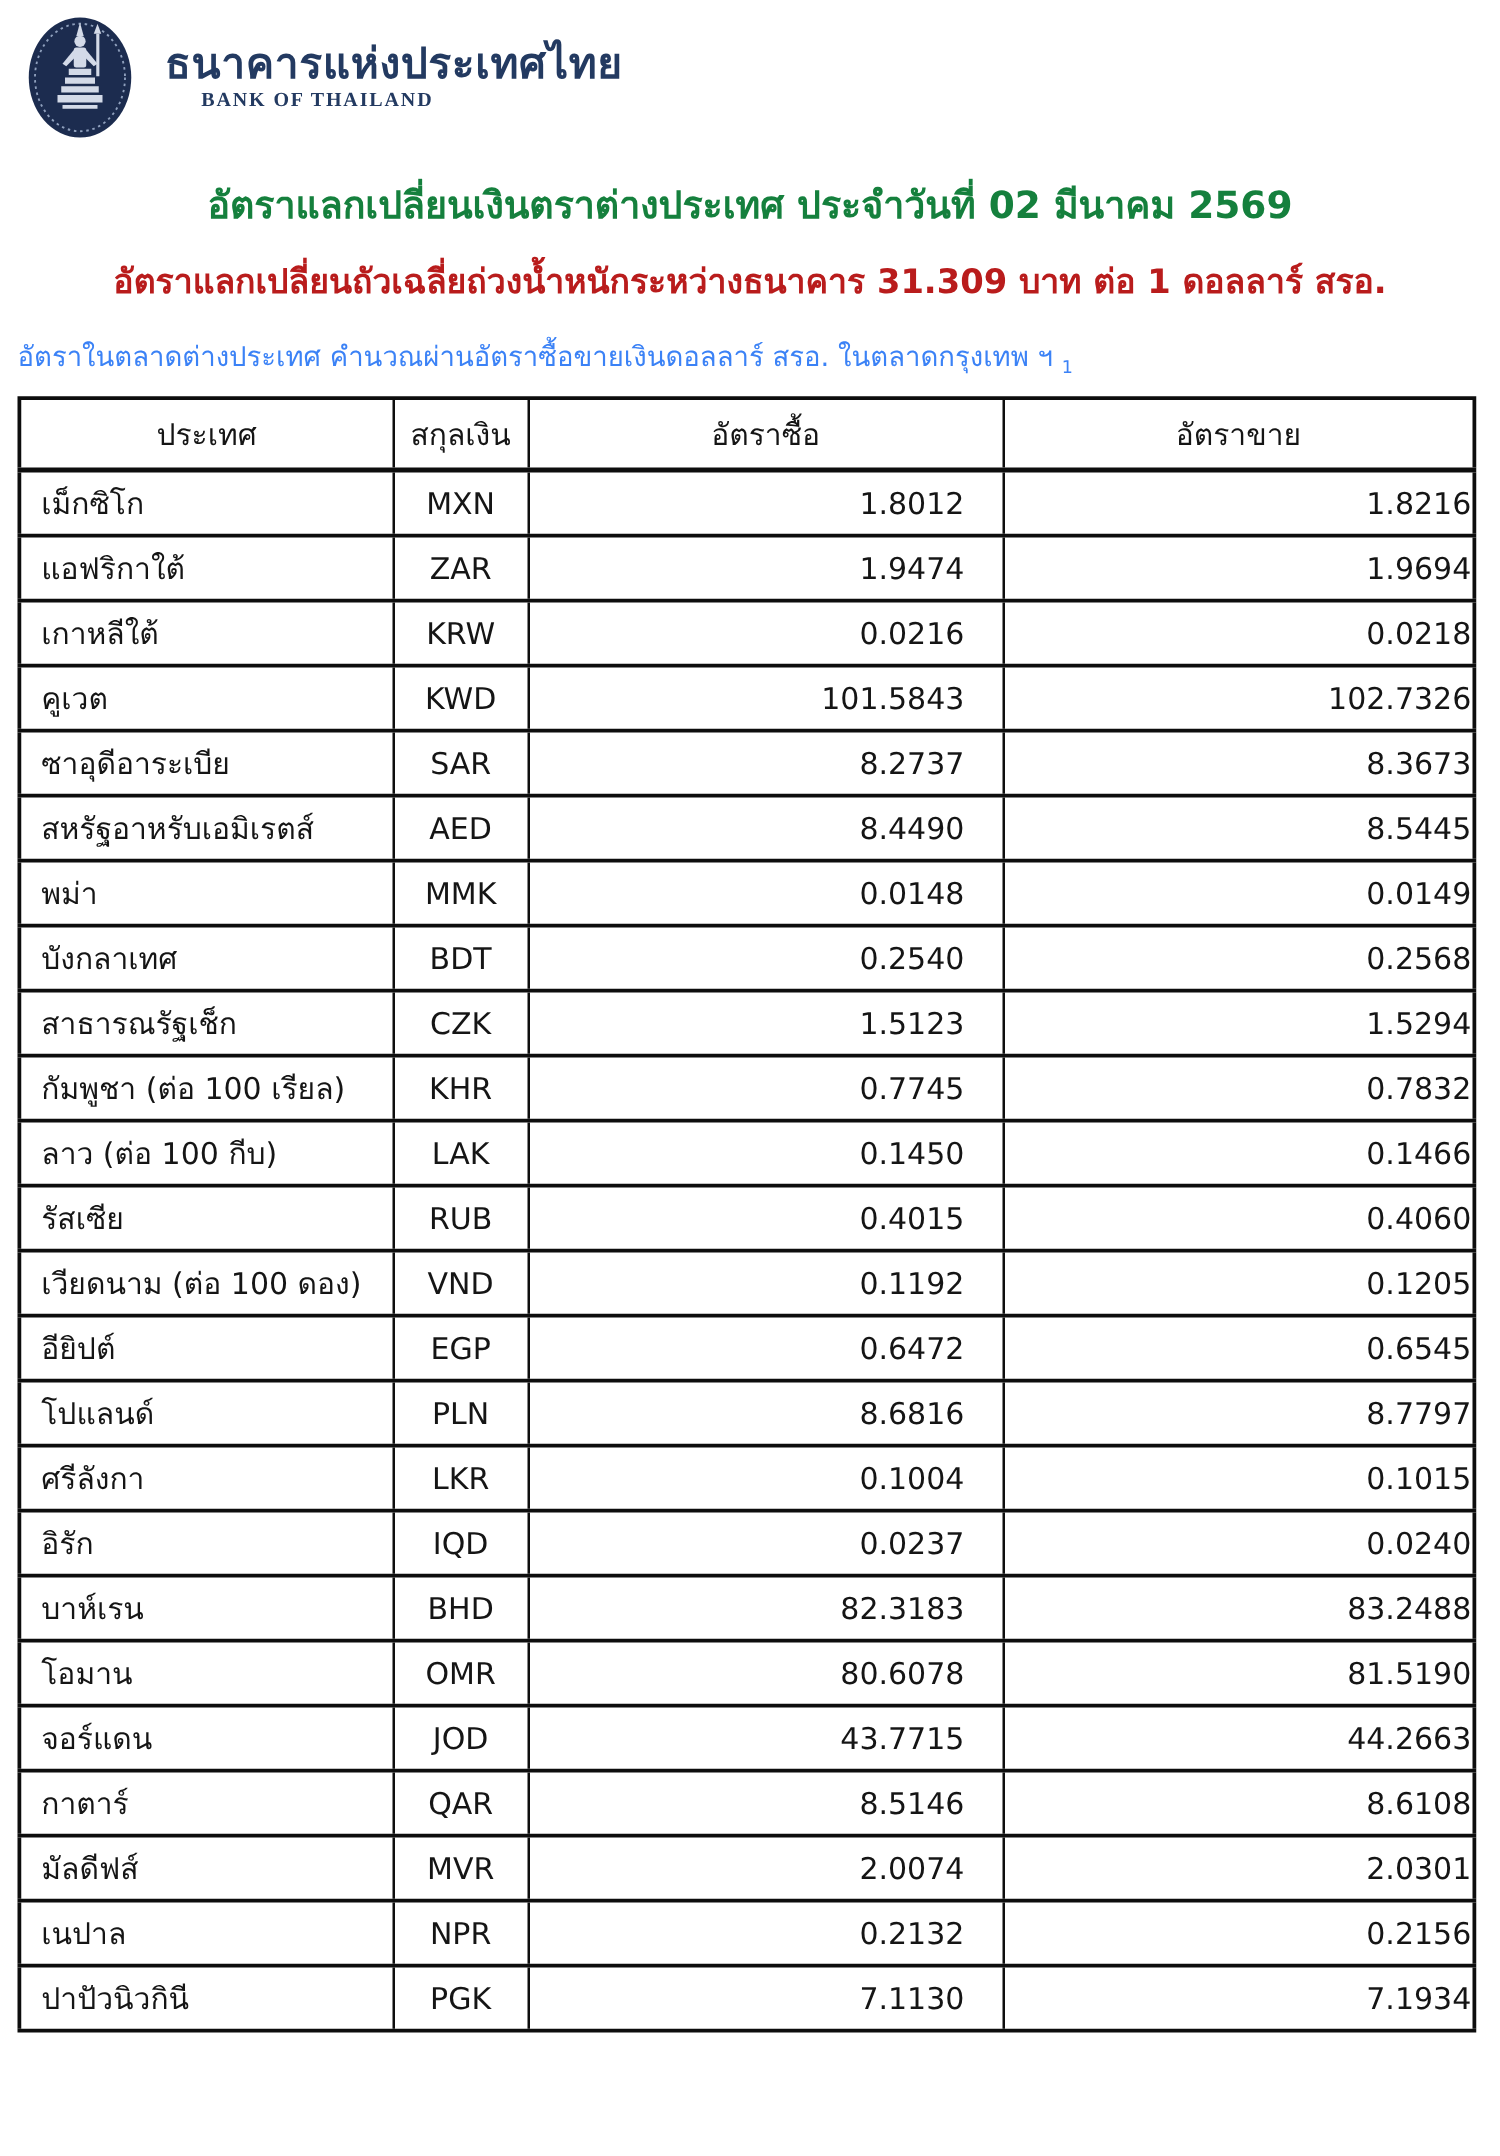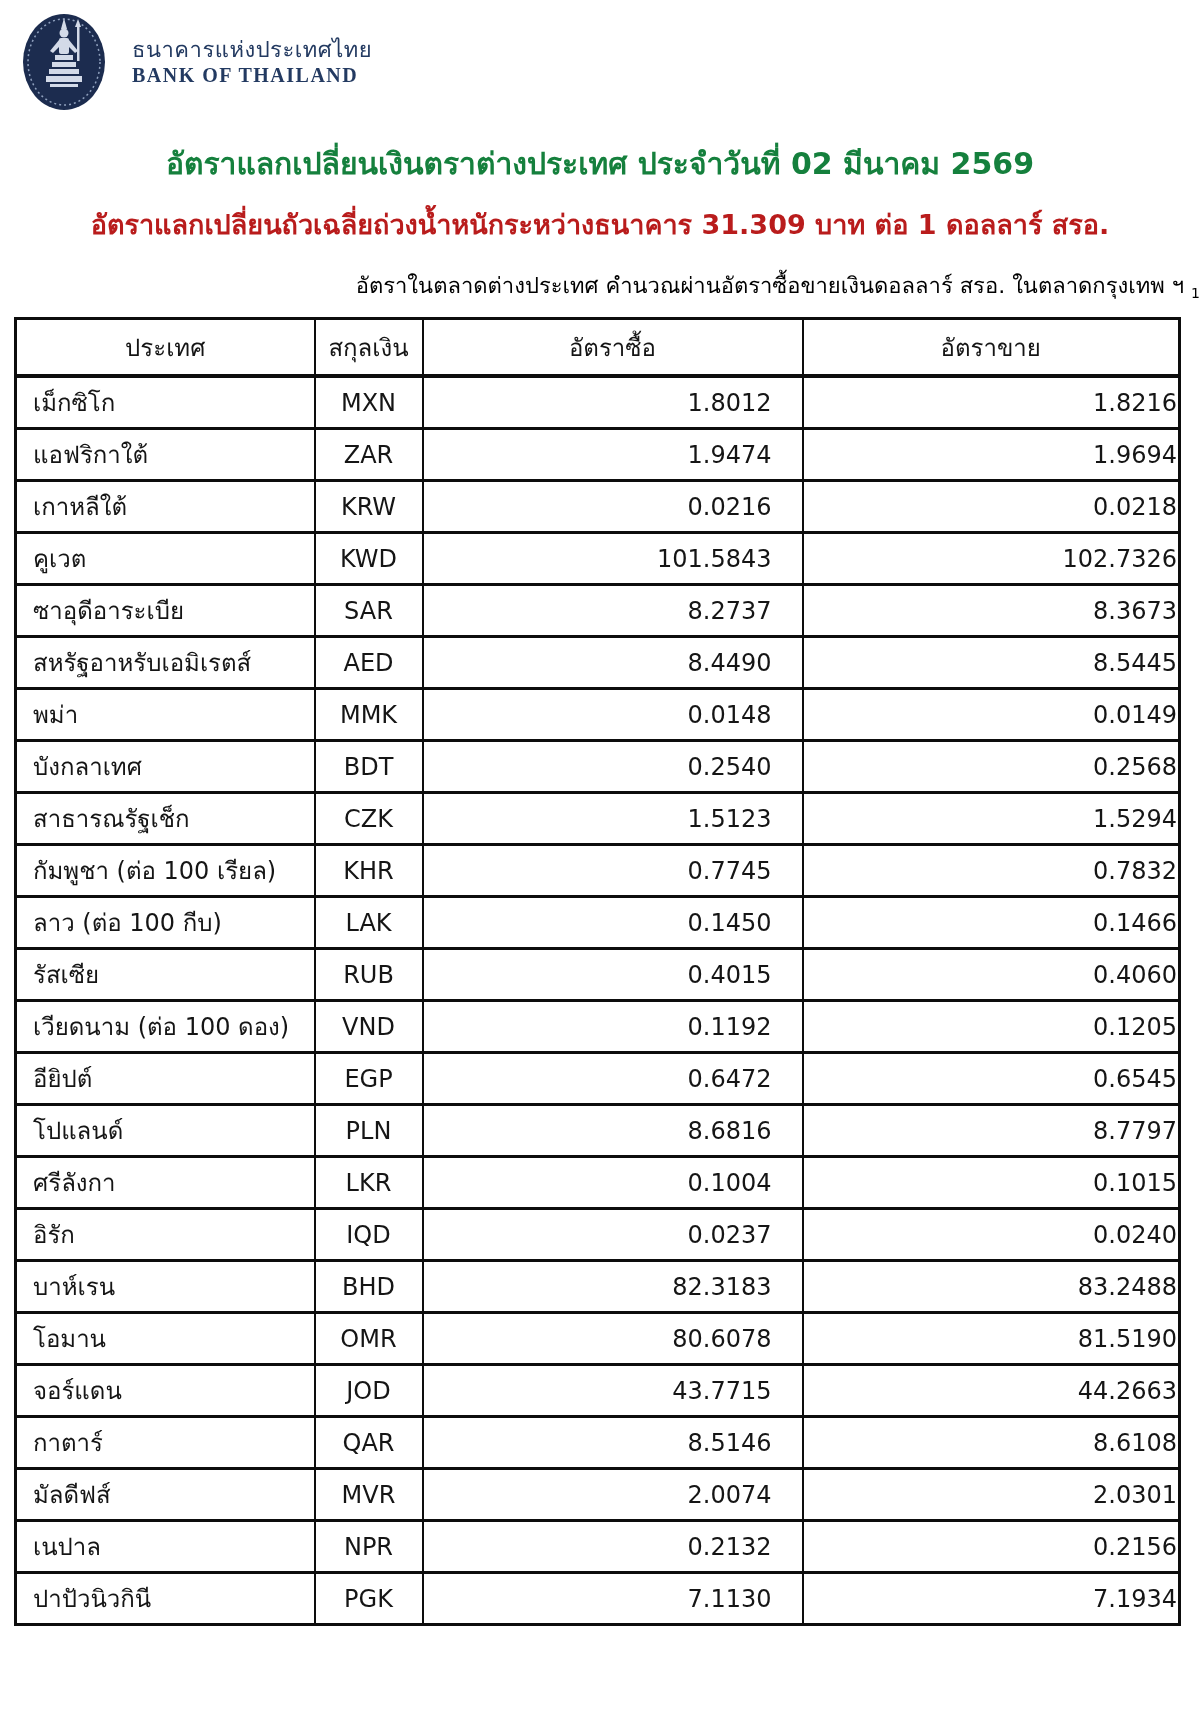--- a/index.html
+++ b/index.html
@@ -31,32 +31,33 @@
   .seal {
     width: 84px;
     height: 98px;
     flex: 0 0 auto;
   }
   .brand-text {
     margin-left: 26px;
     line-height: 1.05;
   }
   .brand-th {
-    font-size: 22px;
-    font-weight: 400;
+    font-size: 34px;
+    font-weight: 700;
     color: #233a61;
     letter-spacing: 0.5px;
   }
   .brand-en {
     font-family: "Liberation Serif", "DejaVu Serif", serif;
-    font-size: 20px;
+    font-size: 16px;
     font-weight: 600;
     color: #233a61;
     letter-spacing: 1.5px;
     margin-top: 4px;
+    margin-left: 29px;
   }
 
   
   .title-block {
     width: 1140px;
     text-align: center;
     margin: 26px auto 0 auto;
   }
   .doc-title {
     font-size: 30px;
@@ -65,22 +66,22 @@
   }
   .doc-subtitle {
     font-size: 27px;
     font-weight: 700;
     color: #b91c1c;
     margin-top: 16px;
   }
   .doc-note {
     font-size: 22px;
     font-weight: 400;
-    color: #000000;
-    text-align: right;
+    color: #3b82f6;
+    text-align: left;
     margin: 22px 0 0 14px;
   }
   .doc-note sub {
     font-size: 14px;
   }
 
   
   table.rates {
     border-collapse: collapse;
     table-layout: fixed;

